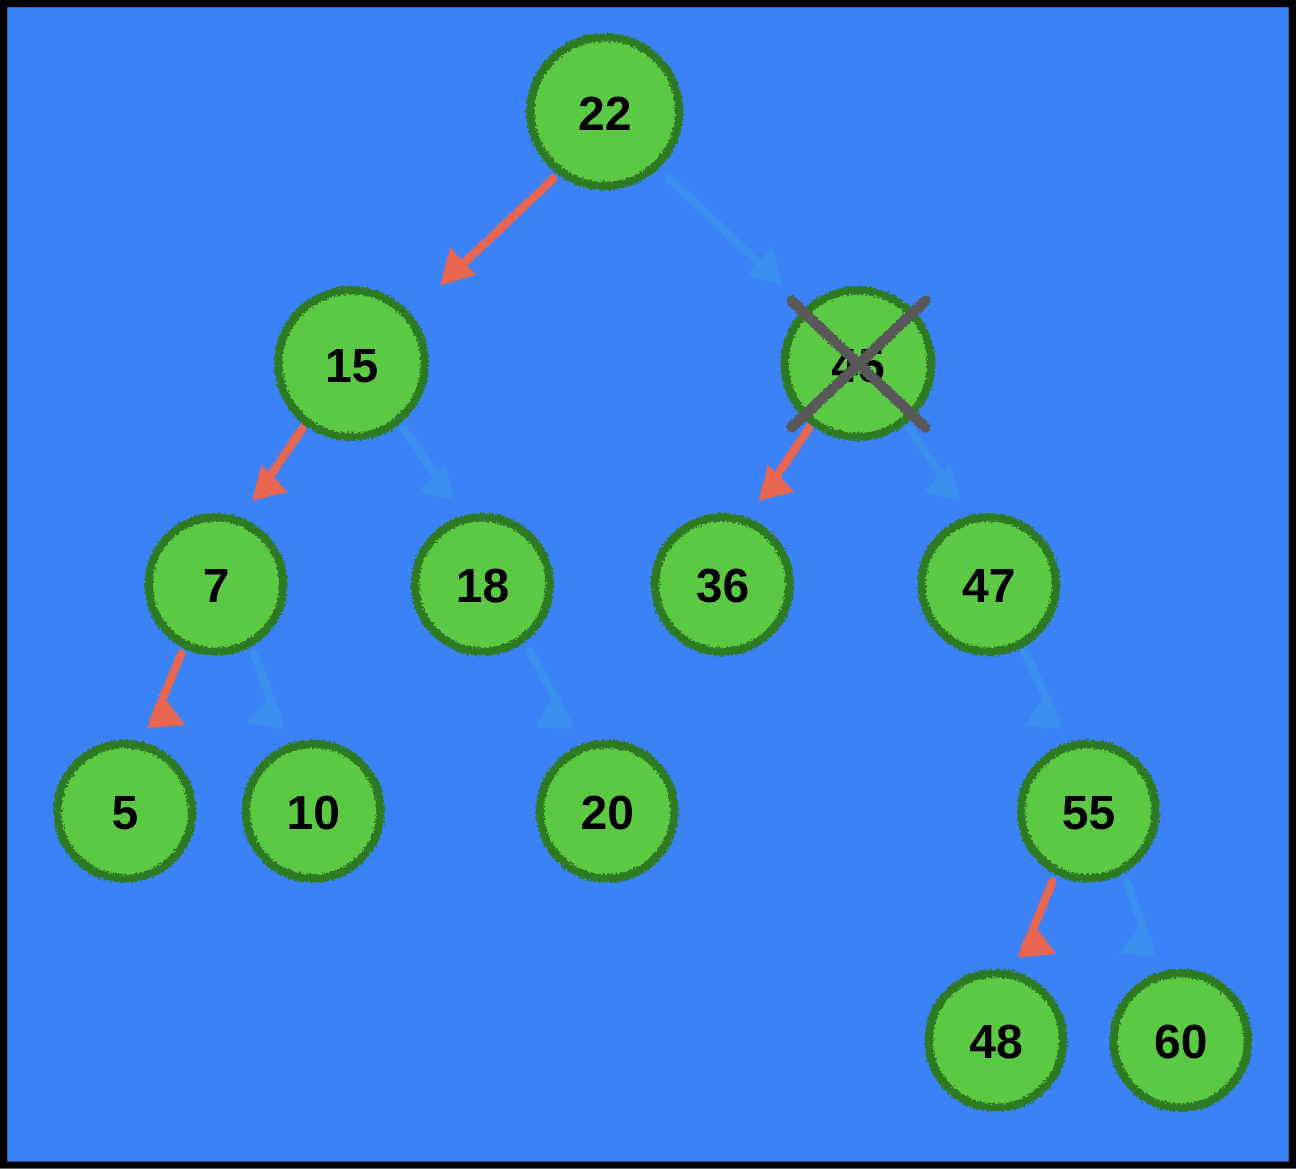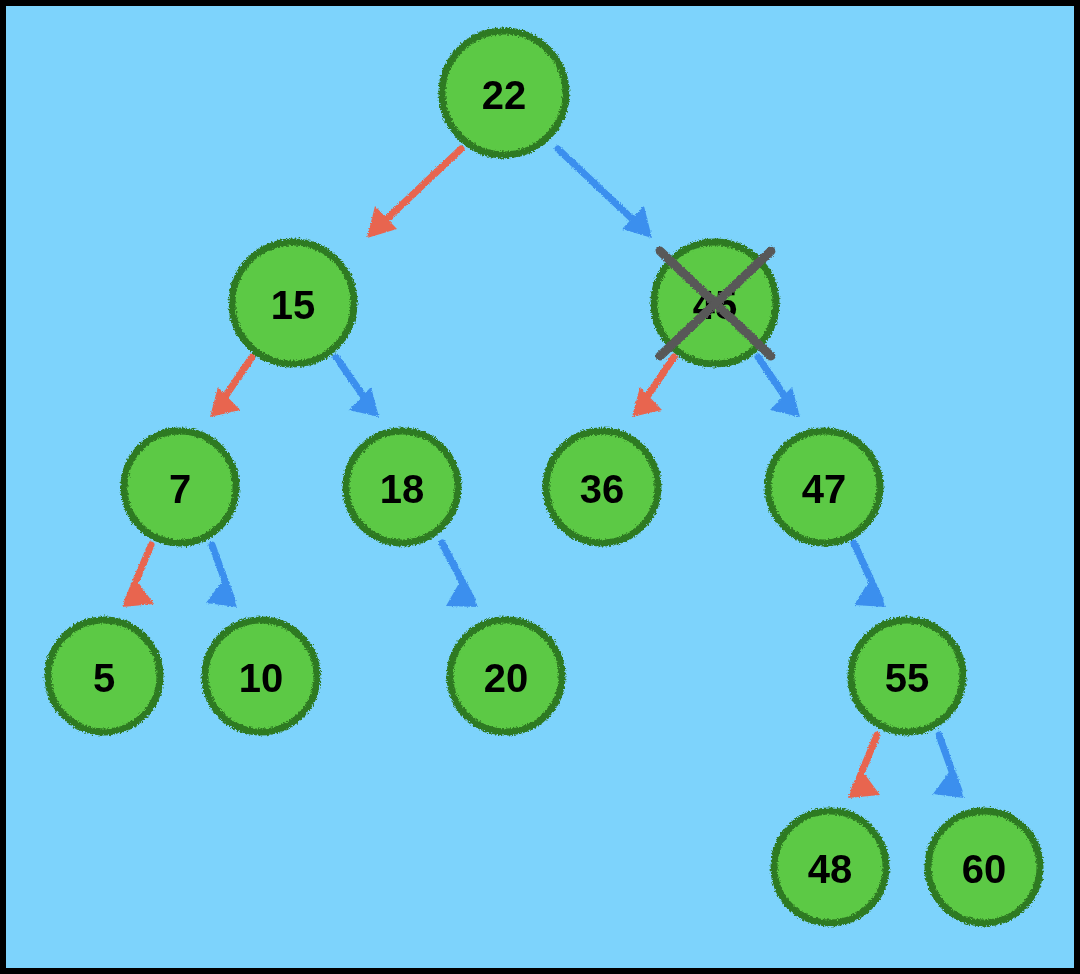--- a/index.html
+++ b/index.html
@@ -21,21 +21,21 @@
     box-sizing: border-box;
     background: #000000;
     padding: 0;
   }
   #canvas-inner {
     position: absolute;
     left: 6px;
     top: 6px;
     width: 1068px;
     height: 962px;
-    background: #7dd3fc;
+    background: #3b82f6;
     overflow: hidden;
   }
   #tree-svg {
     position: absolute;
     left: 0;
     top: 0;
     width: 1068px;
     height: 962px;
     display: block;
   }

